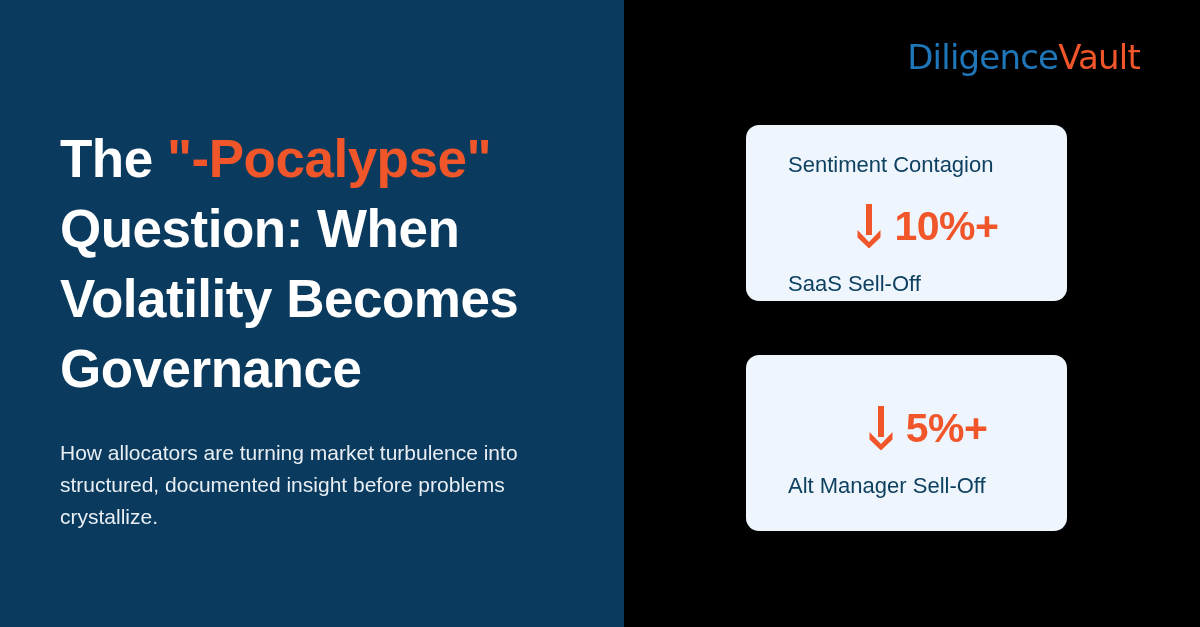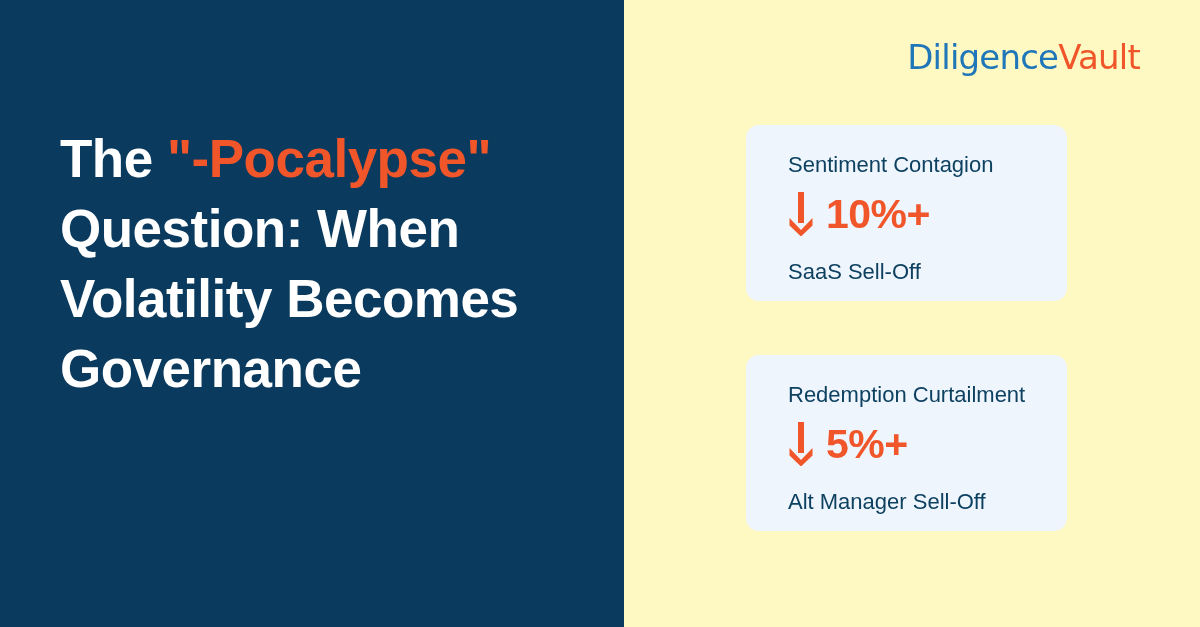--- a/index.html
+++ b/index.html
@@ -54,21 +54,21 @@
     color:#e8eef3;
     font-weight:normal;
   }
 
   
   .right-panel {
     position:absolute;
     left:624px; top:0;
     width:576px;
     height:627px;
-    background:#fef9c3;
+    background:#000000;
   }
 
   
   .logo {
     position:absolute;
     right:60px;
     top:37px;
     font-size:34px;
     font-weight:normal;
     letter-spacing:-0.8px;
@@ -98,23 +98,24 @@
   .card-label {
     font-size:22px;
     line-height:28px;
     color:#0e4160;
     white-space:nowrap;
   }
 
   .card-value-row {
     display:flex;
     align-items:center;
-    margin-top:8px;
+    margin-top:20px;
     margin-bottom:6px;
     height:54px;
+    justify-content:center;
   }
 
   .arrow-icon {
     display:inline-block;
     width:26px;
     height:44px;
     flex:0 0 auto;
     margin-right:12px;
   }
   .arrow-icon svg { display:block; }
@@ -140,20 +141,21 @@
 <body>
 
 <div id="canvas">
 
   <div class="left-panel">
 
     <div class="hero-block">
       <h1 class="hero-title"><span>The </span><span class="accent">"-Pocalypse"</span><span> Question: When Volatility Becomes Governance</span></h1>
     </div>
 
+    <p class="hero-sub">How allocators are turning market turbulence into structured, documented insight before problems crystallize.</p>
   </div>
 
   <div class="right-panel">
 
     <div class="logo"><span class="lg-a">Diligence</span><span class="lg-b">Vault</span></div>
   </div>
 
   <div class="cards">
 
     <div class="stat-card">
@@ -164,21 +166,20 @@
             <rect x="10" y="0" width="6" height="31" fill="#f0562a"></rect>
             <path d="M1.5 26 L13 38 L24.5 26 L24.5 33.5 L13 44.5 L1.5 33.5 Z" fill="#f0562a"></path>
           </svg>
         </span>
         <span class="card-value">10%+</span>
       </div>
       <div class="card-caption">SaaS Sell-Off</div>
     </div>
 
     <div class="stat-card">
-      <div class="card-label">Redemption Curtailment</div>
       <div class="card-value-row">
         <span class="arrow-icon">
           <svg width="26" height="44" viewBox="0 0 26 44">
             <rect x="10" y="0" width="6" height="31" fill="#f0562a"></rect>
             <path d="M1.5 26 L13 38 L24.5 26 L24.5 33.5 L13 44.5 L1.5 33.5 Z" fill="#f0562a"></path>
           </svg>
         </span>
         <span class="card-value">5%+</span>
       </div>
       <div class="card-caption">Alt Manager Sell-Off</div>

